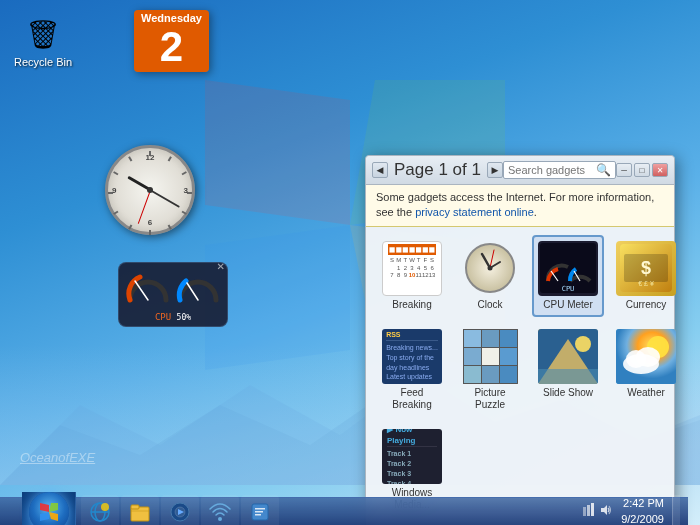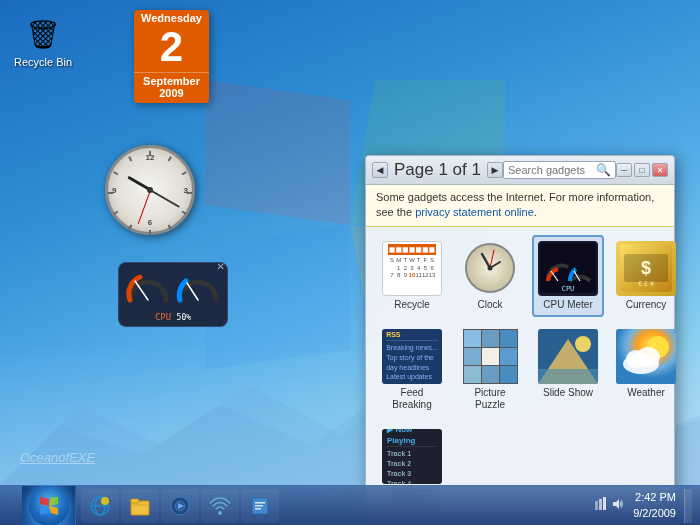--- a/index.html
+++ b/index.html
@@ -124,22 +124,22 @@
       position: absolute;
       width: 2px; height: 5px;
       background: #666;
       top: 3px; left: calc(50% - 1px);
       transform-origin: 1px 42px;
     }
 
     
     .taskbar {
       position: absolute;
-      bottom: 0; left: 0; right: 0;
-      height: 40px;
+      bottom: 0; left: 0; right: 12px;
+      height: 28px;
       background: linear-gradient(to bottom, rgba(60,100,160,0.85) 0%, rgba(30,60,120,0.95) 100%);
       backdrop-filter: blur(10px);
       border-top: 1px solid rgba(100,150,220,0.5);
       display: flex;
       align-items: center;
       padding-left: 22px;
     }
     .start-button {
       width: 54px; height: 40px;
       background: radial-gradient(ellipse at 50% 120%, #3a8fd4 0%, #1e5faa 50%, #0d3d7a 100%);
@@ -397,21 +397,20 @@
 </div>
 
 <div class="recycle-bin desktop-icon">
   <div class="icon-img">🗑</div>
   <div class="icon-label">Recycle Bin</div>
 </div>
 
 <div class="calendar-widget">
   <div class="calendar-top">Wednesday</div>
   <div class="calendar-day">2</div>
-  <div class="calendar-bottom">September 2009</div>
 </div>
 
 <div class="clock-widget">
   <div class="clock-face">
 
     <div class="clock-tick" style="transform: rotate(0deg);"></div>
     <div class="clock-tick" style="transform: rotate(30deg);"></div>
     <div class="clock-tick" style="transform: rotate(60deg);"></div>
     <div class="clock-tick" style="transform: rotate(90deg);"></div>
     <div class="clock-tick" style="transform: rotate(120deg);"></div>
@@ -510,21 +509,21 @@
             <span>7</span>
               <span>8</span>
               <span>9</span>
               <span style="color:#e05a00;font-weight:bold;">10</span>
               <span>11</span>
               <span>12</span>
               <span>13</span>
           </div>
         </div>
       </div>
-      <div class="gadget-label">Recycle</div>
+      <div class="gadget-label">Breaking</div>
     </div>
 
     <div class="gadget-item">
       <div class="gadget-thumb" style="background:transparent;">
         <svg width="52" height="52" viewBox="0 0 52 52">
           <circle cx="26" cy="26" r="24" fill="url(#cg)" stroke="#888" stroke-width="2"></circle>
           <defs>
             <radialGradient id="cg" cx="50%" cy="50%" r="50%">
               <stop offset="0%" stop-color="#f5f0e0"></stop>
               <stop offset="100%" stop-color="#c8c0a0"></stop>

